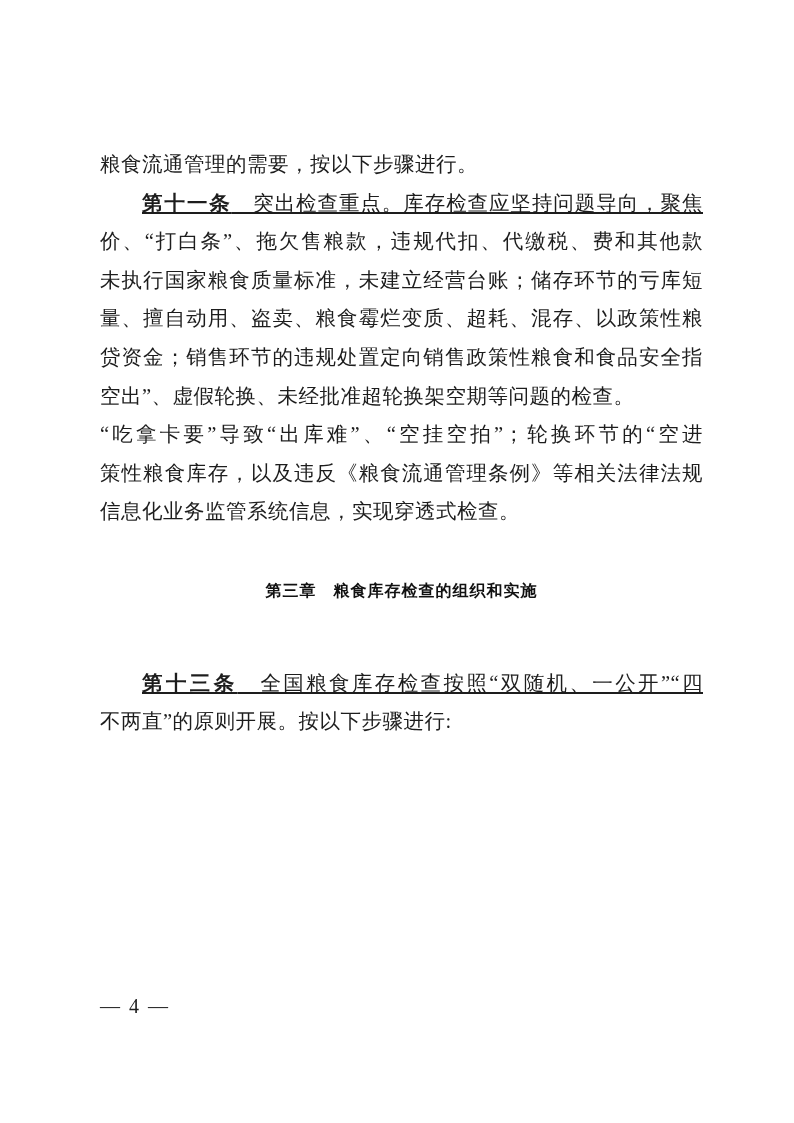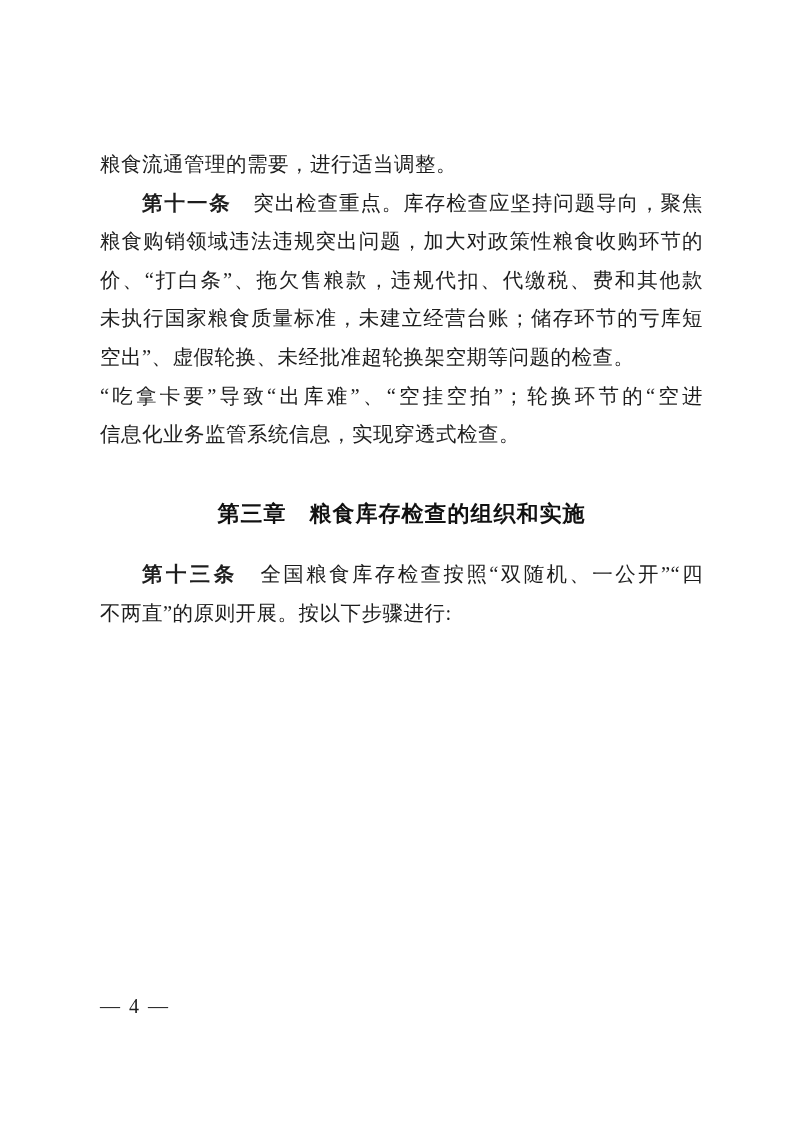--- a/index.html
+++ b/index.html
@@ -27,69 +27,72 @@
     text-align: justify;
     text-align-last: justify;
     letter-spacing: 0.5px;
   }
   .line.last {
     text-align: left;
     text-align-last: left;
   }
   .line.indent {
     text-indent: 42px;
+    text-decoration: underline;
   }
   .b {
     font-weight: 700;
     font-family: "Liberation Sans", "DejaVu Sans", sans-serif;
     letter-spacing: 1.5px;
   }
   .chapter-heading {
     margin-top: 41px;
     height: 38.6px;
     line-height: 38.6px;
     text-align: center;
     text-align-last: center;
-    font-size: 22px;
+    font-size: 16px;
     font-weight: 700;
     font-family: "Liberation Sans", "DejaVu Sans", sans-serif;
     color: #111111;
     letter-spacing: 1px;
   }
   .section-2 {
-    margin-top: 22px;
+    margin-top: 53px;
   }
   .page-number {
     position: absolute;
     left: 100px;
     top: 993px;
     font-size: 20px;
     line-height: 26px;
     letter-spacing: 2px;
     color: #1d1d1d;
   }
 </style>
 </head>
 <body>
 
 <div class="page">
 
   <div class="content">
 
-    <div class="line last"><span>粮食流通管理的需要，进行适当调整。</span></div>
+    <div class="line last"><span>粮食流通管理的需要，按以下步骤进行。</span></div>
 
     <div class="line indent"><span class="b">第十一条</span><span>　突出检查重点。库存检查应坚持问题导向，聚焦</span></div>
 
-    <div class="line"><span>粮食购销领域违法违规突出问题，加大对政策性粮食收购环节的</span></div>
     <div class="line"><span>价、“打白条”、拖欠售粮款，违规代扣、代缴税、费和其他款项，</span></div>
     <div class="line"><span>未执行国家粮食质量标准，未建立经营台账；储存环节的亏库短</span></div>
+    <div class="line"><span>量、擅自动用、盗卖、粮食霉烂变质、超耗、混存、以政策性粮</span></div>
+    <div class="line"><span>贷资金；销售环节的违规处置定向销售政策性粮食和食品安全指</span></div>
     <div class="line last"><span>空出”、虚假轮换、未经批准超轮换架空期等问题的检查。</span></div>
 
     <div class="line"><span>“吃拿卡要”导致“出库难”、“空挂空拍”；轮换环节的“空进</span></div>
 
+    <div class="line"><span>策性粮食库存，以及违反《粮食流通管理条例》等相关法律法规</span></div>
 
     <div class="line last"><span>信息化业务监管系统信息，实现穿透式检查。</span></div>
 
     <div class="chapter-heading">第三章　粮食库存检查的组织和实施</div>
 
     <div class="section-2">
       <div class="line indent"><span class="b">第十三条</span><span>　全国粮食库存检查按照“双随机、一公开”“四</span></div>
       <div class="line last"><span>不两直”的原则开展。按以下步骤进行:</span></div>
     </div>
 

